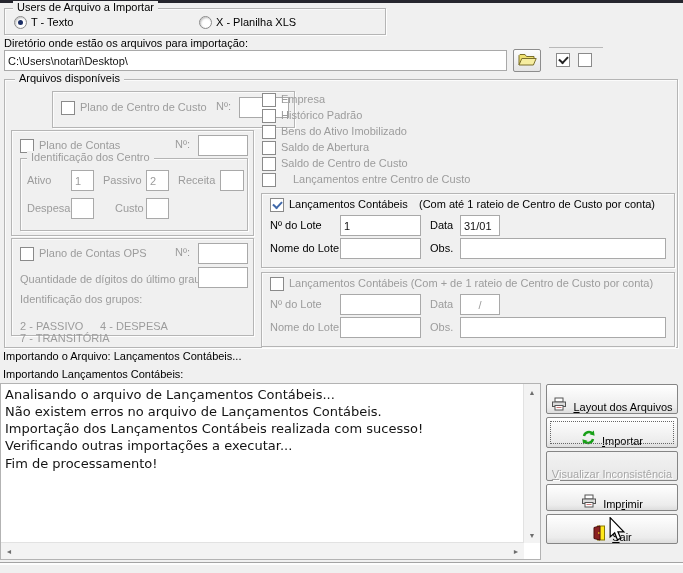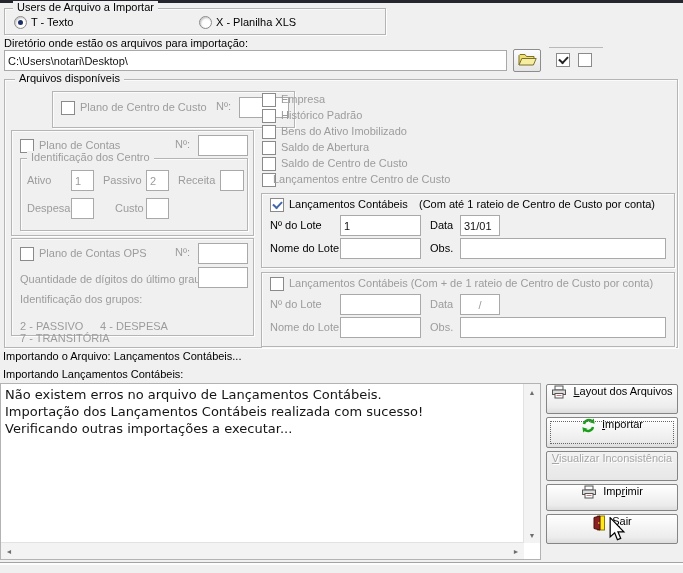--- a/index.html
+++ b/index.html
@@ -24,21 +24,21 @@
   
   .cb{width:12px;height:12px;background:#fff;border:1px solid #8a8a8a;}
   .cb.checked::after{content:"";position:absolute;left:2px;top:2px;width:7px;height:4px;border-left:2px solid #222;border-bottom:2px solid #222;transform:rotate(-47deg);}
   .cb.checked.blue::after{border-color:#4169aa;}
 
   
   .inp{position:absolute;background:#fff;border:1px solid #a9a9a9;font:11px "Liberation Sans",sans-serif;padding:0 3px;box-sizing:border-box;color:#111;}
   .inp:disabled{background:#fff;color:#9c9c9c;}
 
   
-  .btn{position:absolute;left:546px;width:132px;background:linear-gradient(#ffffff,#ececec 80%,#dddddd);border:1px solid #858585;border-radius:2px;display:flex;align-items:flex-start;justify-content:center;gap:6px;font-size:11px;color:#000;box-sizing:border-box;cursor:default;}
+  .btn{position:absolute;left:546px;width:132px;background:linear-gradient(#ffffff,#ececec 80%,#dddddd);border:1px solid #858585;border-radius:2px;display:flex;align-items:flex-end;justify-content:center;gap:6px;font-size:11px;color:#000;box-sizing:border-box;cursor:default;}
   .btn .accel{text-decoration:underline;}
   .btn.disabled{color:#a6a6a6;text-shadow:1px 1px 0 #fff;background:linear-gradient(#f2f2f2,#e7e7e7);}
   .btn.focused::before{content:"";position:absolute;inset:3px;border:1px dotted #666;}
 
   
   .toolbtn{position:absolute;background:linear-gradient(#fdfdfd,#e4e4e4);border:1px solid #8d8d8d;border-radius:2px;display:flex;align-items:center;justify-content:center;box-sizing:border-box;}
 
   
   .memo{left:0;top:383px;width:541px;height:177px;background:#fff;border:1px solid #b3b3b3;box-sizing:border-box;}
   .memo-text{position:absolute;left:4px;top:2px;right:18px;bottom:18px;font:13px/1.32 "DejaVu Sans",sans-serif;color:#141414;overflow:hidden;white-space:nowrap;}
@@ -128,21 +128,21 @@
     <span class="abs lbl dis" style="left:276px;top:13px;">Empresa</span>
     <div class="abs cb" style="left:257px;top:29px;"></div>
     <span class="abs lbl dis" style="left:276px;top:29px;">Histórico Padrão</span>
     <div class="abs cb" style="left:257px;top:45px;"></div>
     <span class="abs lbl dis" style="left:276px;top:45px;">Bens do Ativo Imobilizado</span>
     <div class="abs cb" style="left:257px;top:61px;"></div>
     <span class="abs lbl dis" style="left:276px;top:61px;">Saldo de Abertura</span>
     <div class="abs cb" style="left:257px;top:77px;"></div>
     <span class="abs lbl dis" style="left:276px;top:77px;">Saldo de Centro de Custo</span>
     <div class="abs cb" style="left:257px;top:93px;"></div>
-    <span class="abs lbl dis" style="left:268px;top:93px;">Lançamentos entre Centro de Custo</span>
+    <span class="abs lbl dis" style="left:288px;top:93px;">Lançamentos entre Centro de Custo</span>
 
     <div class="abs gb" style="left:256px;top:113px;width:412px;height:73px;">
       <div class="abs cb checked blue" style="left:8px;top:4px;"></div>
       <span class="abs lbl" style="left:27px;top:4px;">Lançamentos Contábeis</span>
       <span class="abs lbl" style="left:157px;top:4px;">(Com até 1 rateio de Centro de Custo por conta)</span>
       <span class="abs lbl" style="left:8px;top:25px;">Nº do Lote</span>
       <input class="inp" style="left: 78px; top: 21px; width: 81px; height: 21px;" value="1">
       <span class="abs lbl" style="left:168px;top:25px;">Data</span>
       <input class="inp" style="left: 198px; top: 21px; width: 40px; height: 21px;" value="31/01">
       <span class="abs lbl" style="left:8px;top:48px;">Nome do Lote</span>
@@ -163,23 +163,25 @@
       <span class="abs lbl dis" style="left:168px;top:48px;">Obs.</span>
       <input class="inp" style="left: 198px; top: 44px; width: 206px; height: 21px;" disabled="" value="">
     </div>
   </div>
 
   <span class="abs lbl" style="left:3px;top:350px;">Importando o Arquivo: Lançamentos Contábeis...</span>
   <span class="abs lbl" style="left:3px;top:368px;">Importando Lançamentos Contábeis:</span>
 
   <div class="abs memo">
     <div class="memo-text">
+      <div>Analisando o arquivo de Lançamentos Contábeis...</div>
       <div>Não existem erros no arquivo de Lançamentos Contábeis.</div>
       <div>Importação dos Lançamentos Contábeis realizada com sucesso!</div>
       <div>Verificando outras importações a executar...</div>
+      <div>Fim de processamento!</div>
     </div>
     <div class="vsb">
       <div class="sb-btn" style="top:0;">▲</div>
       <div class="sb-btn" style="bottom:0;">▼</div>
     </div>
     <div class="hsb">
       <div class="sb-btn" style="left:0;">◄</div>
       <div class="sb-btn" style="right:0;">►</div>
     </div>
   </div>

